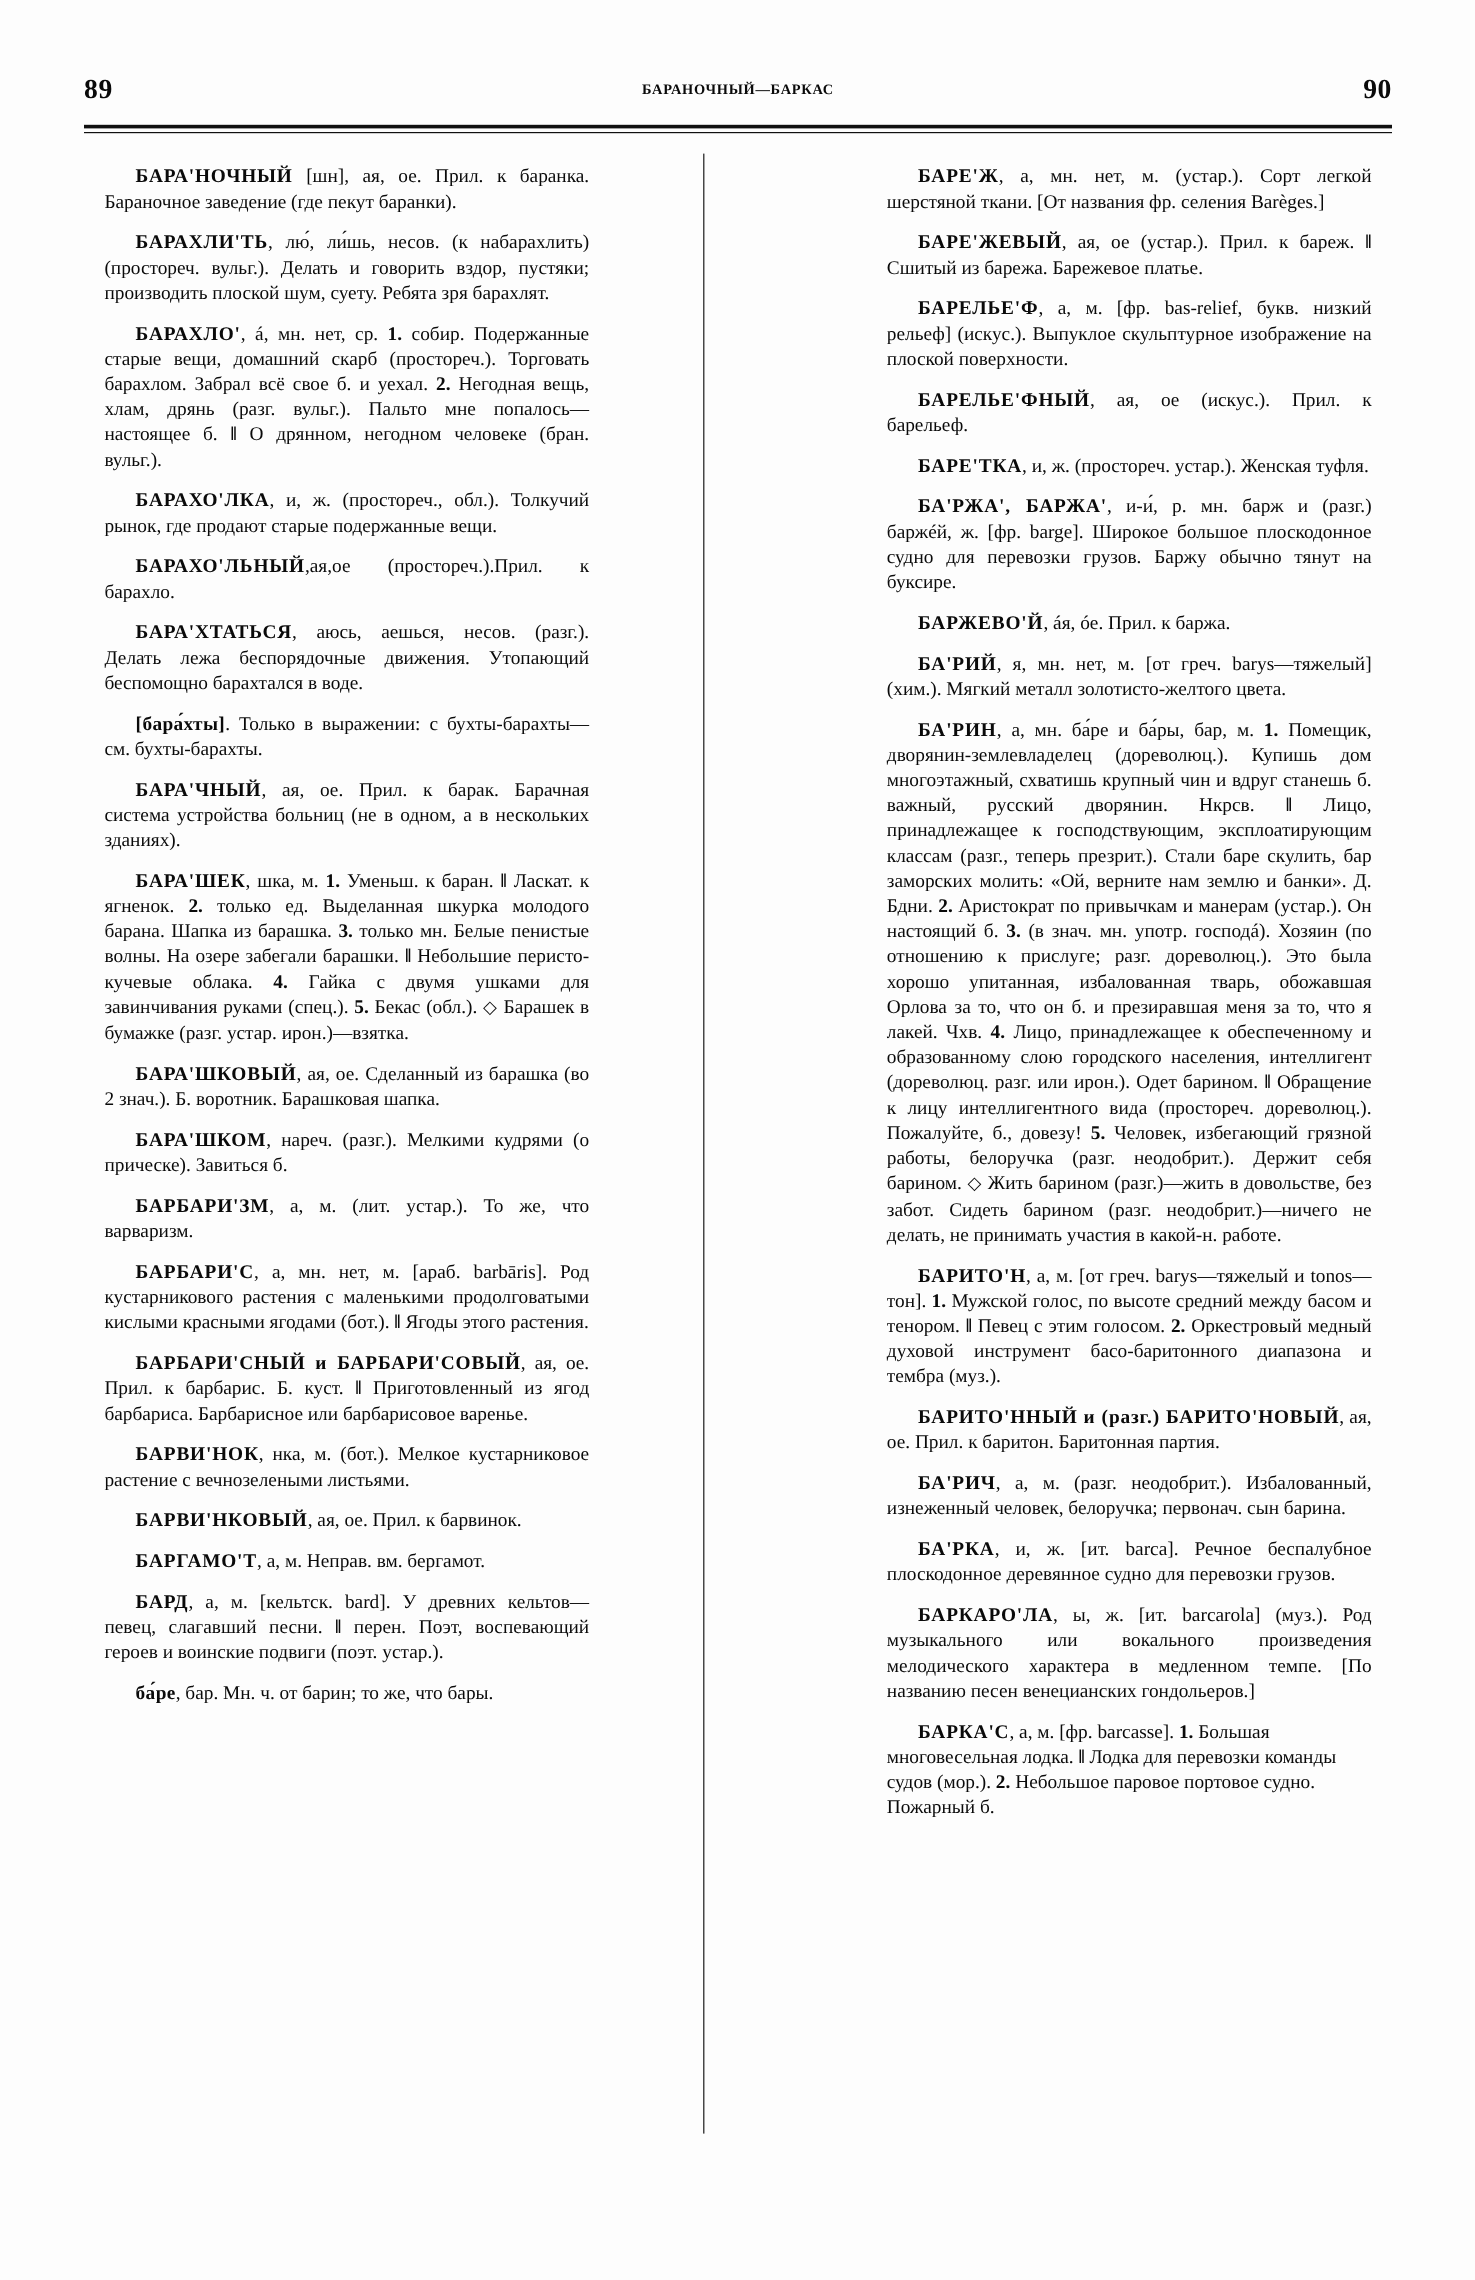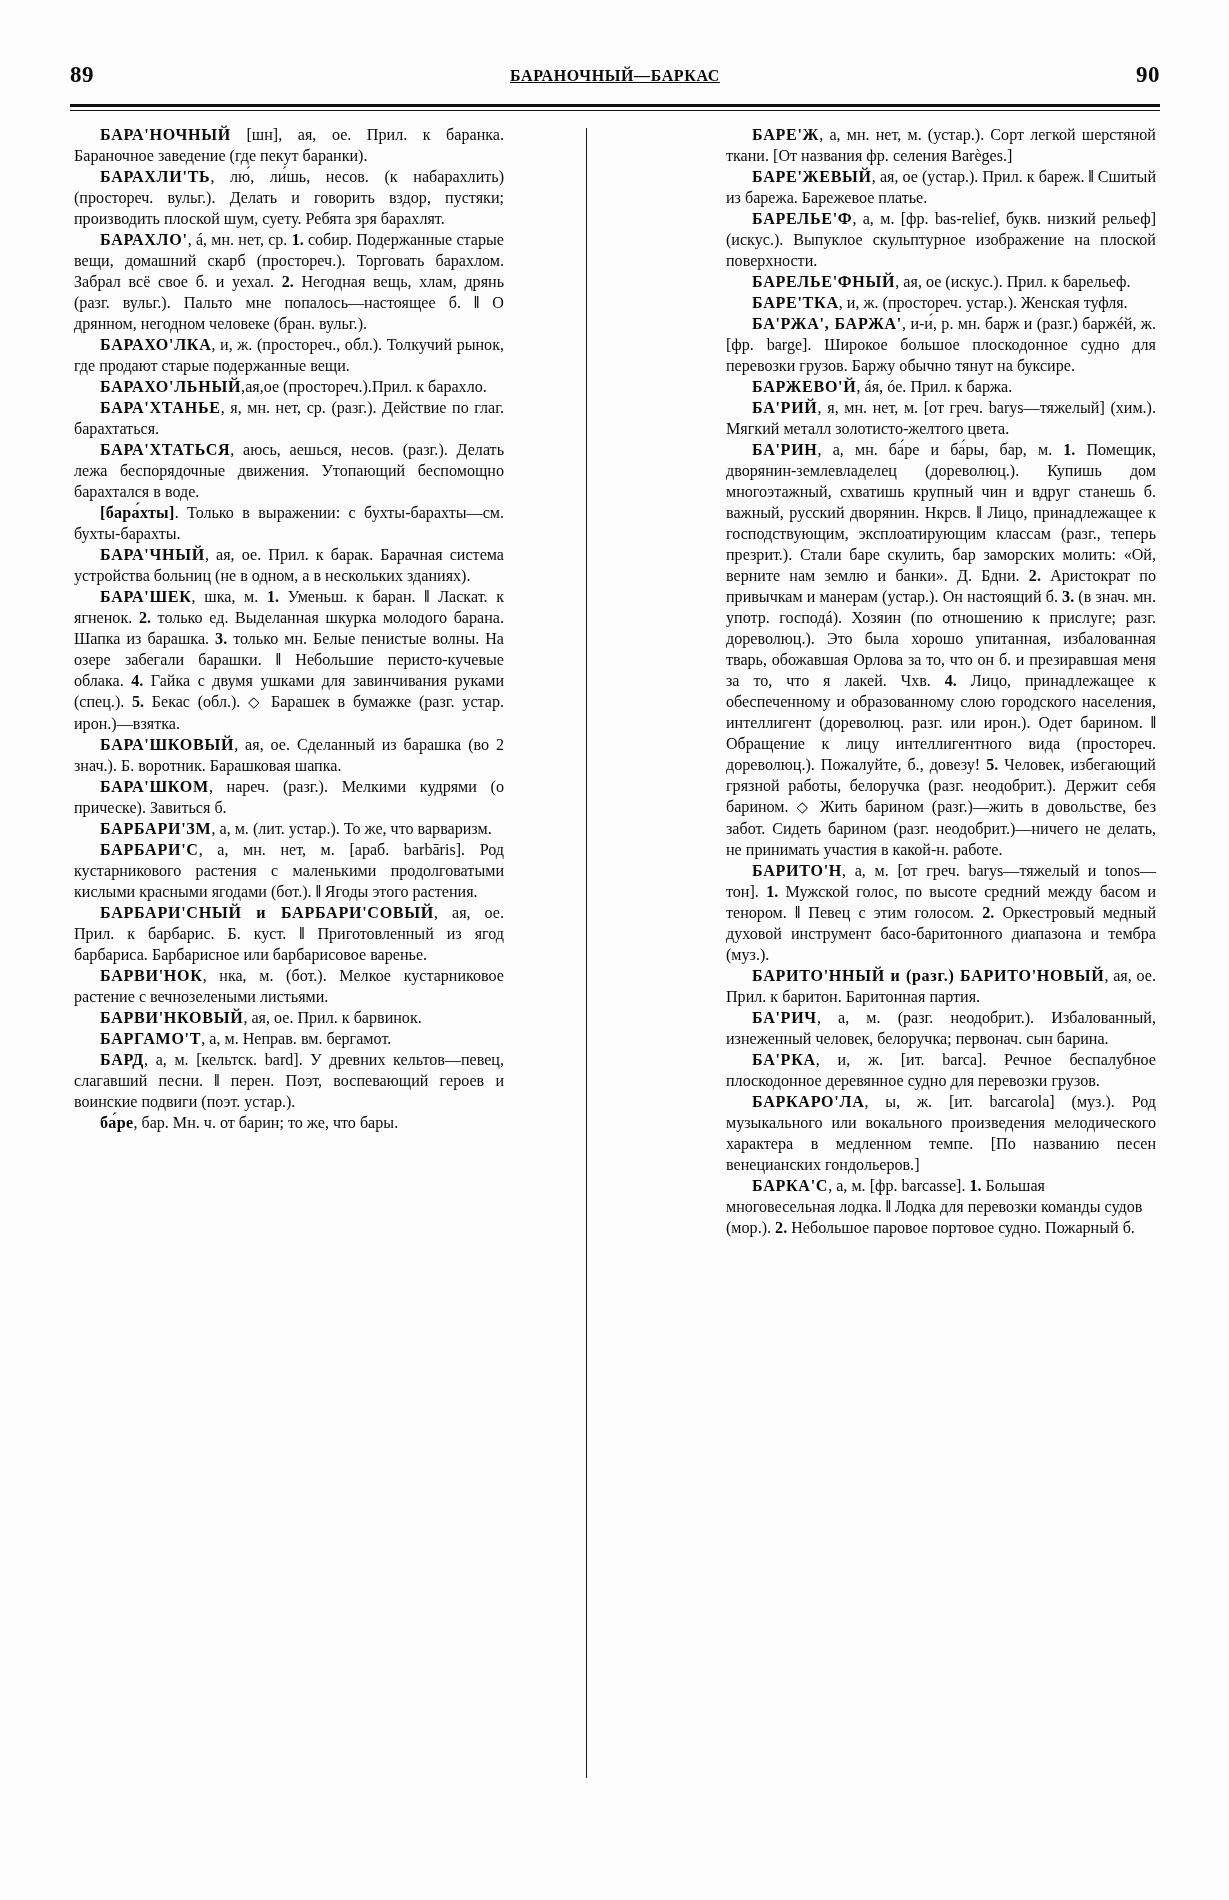--- a/index.html
+++ b/index.html
@@ -39,23 +39,22 @@
     letter-spacing: 0.5px;
   }
   .folio-left  { left: 0; }
   .folio-right { right: 0; }
   .head-title {
     position: absolute;
     left: 0; right: 0;
     top: 5px;
     text-align: center;
     font-weight: bold;
-    font-size: 16px;
+    font-size: 12px;
     letter-spacing: 0.6px;
-    text-decoration: underline;
   }
   .rule-top {
     position: absolute;
     left: 70px;
     top: 104px;
     width: 1090px;
     border-top: 3px solid #101010;
     border-bottom: 1.5px solid #101010;
     height: 3px;
   }
@@ -83,21 +82,21 @@
   .col-divider {
     position: absolute;
     left: 516px;
     top: 4px;
     width: 0;
     height: 1650px;
     border-left: 1.6px solid #1a1a1a;
   }
 
   .entry {
-    margin: 0;
+    margin: 13px;
     padding: 0;
     text-indent: 26px;
     text-align: justify;
   }
   .entry:last-child { text-align: left; }
 
   
   .hw {
     font-weight: bold;
     letter-spacing: 0.7px;
@@ -123,21 +122,20 @@
 
   <div class="rule-top"></div>
 
   <div class="columns">
     <div class="col col-left" id="col-left">
         <p class="entry"><span class="hw">БАРА'НОЧНЫЙ</span><span class="entry-body"> [шн], ая, ое. Прил. к баранка. Бараночное заведение (где пекут баранки).</span></p>
         <p class="entry"><span class="hw">БАРАХЛИ'ТЬ</span><span class="entry-body">, лю́, ли́шь, несов. (к набарахлить) (простореч. вульг.). Делать и говорить вздор, пустяки; производить плоской шум, суету. Ребята зря барахлят.</span></p>
         <p class="entry"><span class="hw">БАРАХЛО'</span><span class="entry-body">, á, мн. нет, ср. <span class="num">1.</span> собир. Подержанные старые вещи, домашний скарб (простореч.). Торговать барахлом. Забрал всё свое б. и уехал. <span class="num">2.</span> Негодная вещь, хлам, дрянь (разг. вульг.). Пальто мне попалось—настоящее б. <span class="par">‖</span> О дрянном, негодном человеке (бран. вульг.).</span></p>
         <p class="entry"><span class="hw">БАРАХО'ЛКА</span><span class="entry-body">, и, ж. (простореч., обл.). Толкучий рынок, где продают старые подержанные вещи.</span></p>
         <p class="entry"><span class="hw">БАРАХО'ЛЬНЫЙ</span><span class="entry-body">,ая,ое (простореч.).Прил. к барахло.</span></p>
-        <p class="entry"><span class="hw">БАРА'ХТАНЬЕ</span><span class="entry-body">, я, мн. нет, ср. (разг.). Действие по глаг. барахтаться.</span></p>
         <p class="entry"><span class="hw">БАРА'ХТАТЬСЯ</span><span class="entry-body">, аюсь, аешься, несов. (разг.). Делать лежа беспорядочные движения. Утопающий беспомощно барахтался в воде.</span></p>
         <p class="entry"><span class="hw-lc">[бара́хты]</span><span class="entry-body">. Только в выражении: с бухты-барахты—см. бухты-барахты.</span></p>
         <p class="entry"><span class="hw">БАРА'ЧНЫЙ</span><span class="entry-body">, ая, ое. Прил. к барак. Барачная система устройства больниц (не в одном, а в нескольких зданиях).</span></p>
         <p class="entry"><span class="hw">БАРА'ШЕК</span><span class="entry-body">, шка, м. <span class="num">1.</span> Уменьш. к баран. <span class="par">‖</span> Ласкат. к ягненок. <span class="num">2.</span> только ед. Выделанная шкурка молодого барана. Шапка из барашка. <span class="num">3.</span> только мн. Белые пенистые волны. На озере забегали барашки. <span class="par">‖</span> Небольшие перисто-кучевые облака. <span class="num">4.</span> Гайка с двумя ушками для завинчивания руками (спец.). <span class="num">5.</span> Бекас (обл.). <span class="dia">◇</span> Барашек в бумажке (разг. устар. ирон.)—взятка.</span></p>
         <p class="entry"><span class="hw">БАРА'ШКОВЫЙ</span><span class="entry-body">, ая, ое. Сделанный из барашка (во 2 знач.). Б. воротник. Барашковая шапка.</span></p>
         <p class="entry"><span class="hw">БАРА'ШКОМ</span><span class="entry-body">, нареч. (разг.). Мелкими кудрями (о прическе). Завиться б.</span></p>
         <p class="entry"><span class="hw">БАРБАРИ'ЗМ</span><span class="entry-body">, а, м. (лит. устар.). То же, что варваризм.</span></p>
         <p class="entry"><span class="hw">БАРБАРИ'С</span><span class="entry-body">, а, мн. нет, м. [араб. barbāris]. Род кустарникового растения с маленькими продолговатыми кислыми красными ягодами (бот.). <span class="par">‖</span> Ягоды этого растения.</span></p>
         <p class="entry"><span class="hw">БАРБАРИ'СНЫЙ и БАРБАРИ'СОВЫЙ</span><span class="entry-body">, ая, ое. Прил. к барбарис. Б. куст. <span class="par">‖</span> Приготовленный из ягод барбариса. Барбарисное или барбарисовое варенье.</span></p>
         <p class="entry"><span class="hw">БАРВИ'НОК</span><span class="entry-body">, нка, м. (бот.). Мелкое кустарниковое растение с вечнозелеными листьями.</span></p>

